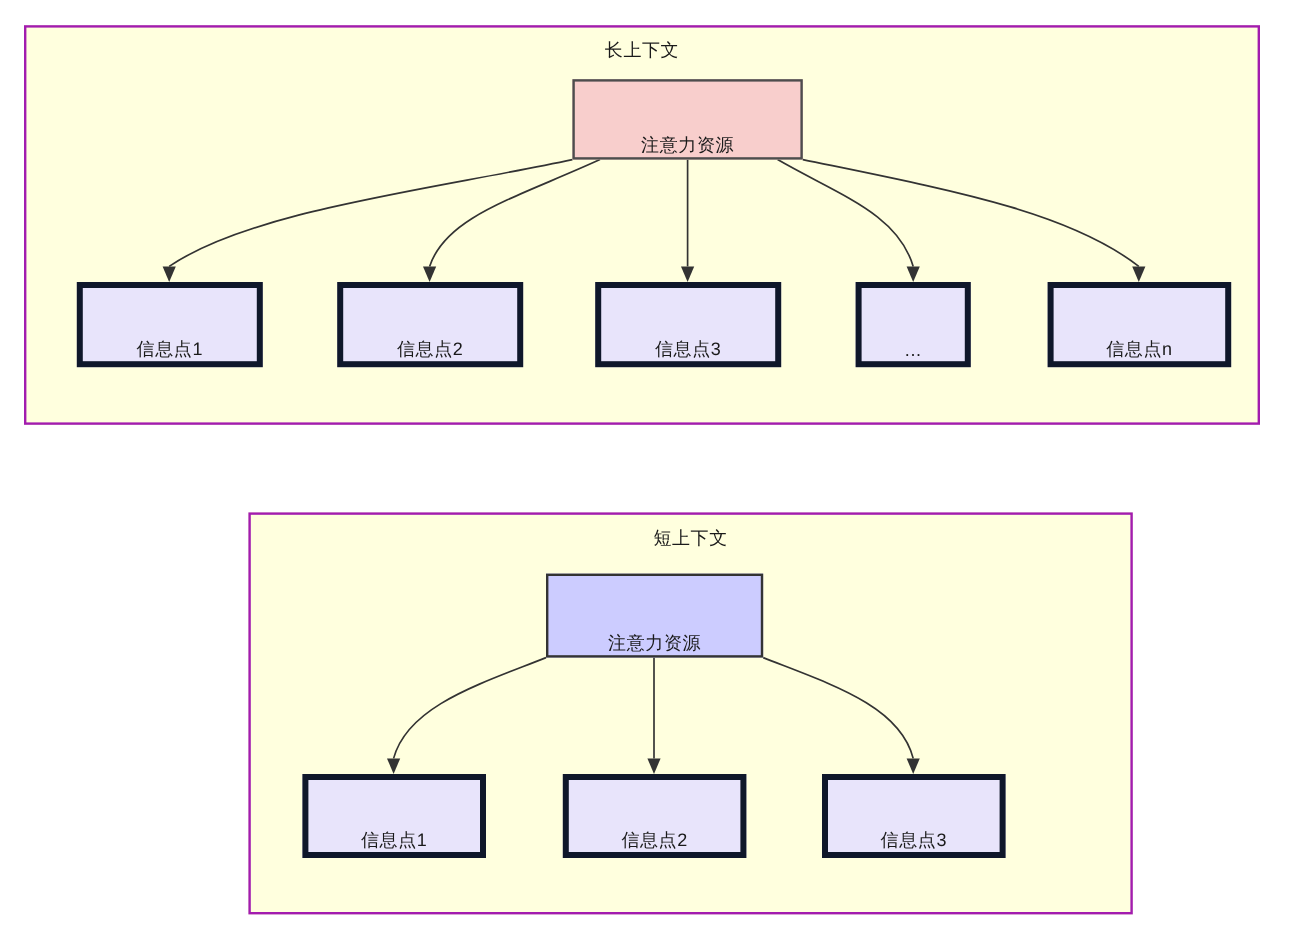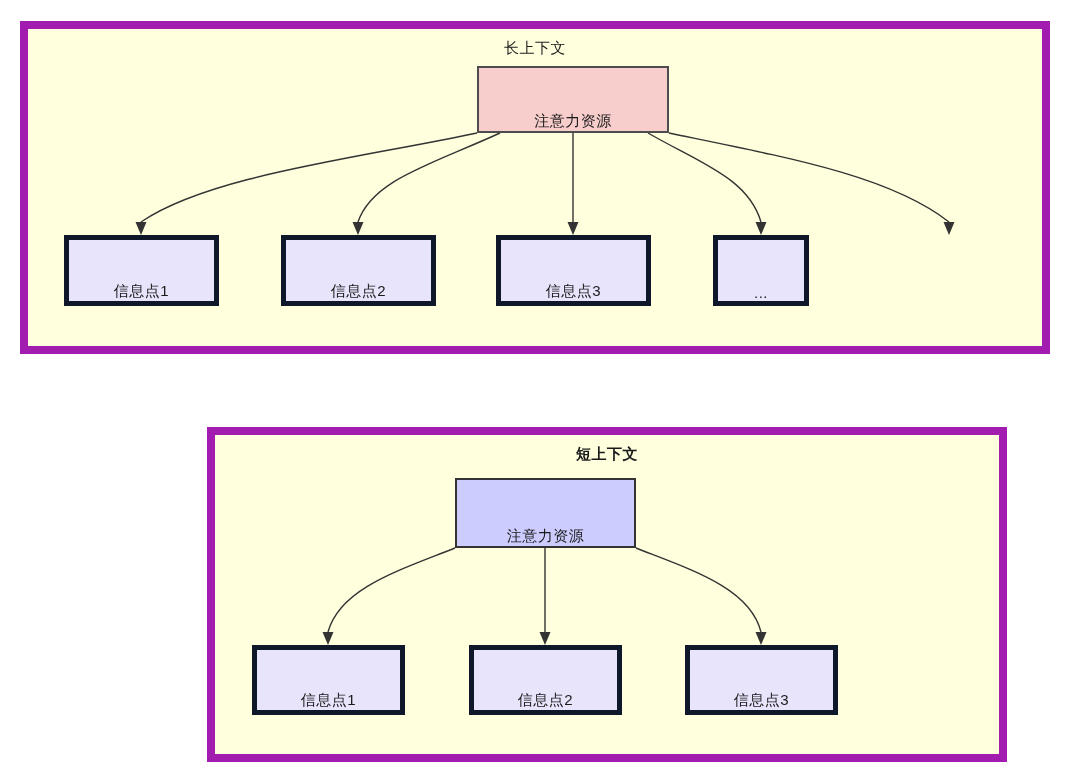--- a/index.html
+++ b/index.html
@@ -17,35 +17,34 @@
   #canvas {
     position: absolute;
     left: 0;
     top: 0;
     width: 1080px;
     height: 774px;
   }
   .panel {
     position: absolute;
     background: #ffffde;
-    border: 8px solid #a21caf;
+    border: 2px solid #a21caf;
     box-sizing: border-box;
   }
   #panel-long {
     left: 20px;
     top: 21px;
     width: 1030px;
     height: 333px;
   }
   #panel-short {
     left: 207px;
     top: 427px;
-    width: 800px;
+    width: 737px;
     height: 335px;
-    font-weight: bold;
   }
   .panel-title {
     position: absolute;
     left: 0;
     right: 0;
     text-align: center;
     font-size: 15px;
     color: #1a1a1a;
     letter-spacing: 0.5px;
   }
@@ -142,20 +141,23 @@
   </div>
   <div class="node node-info" id="node-long-info-2">
     <span>信息点2</span>
   </div>
   <div class="node node-info" id="node-long-info-3">
     <span>信息点3</span>
   </div>
   <div class="node node-info" id="node-long-info-4">
     <span>...</span>
   </div>
+  <div class="node node-info" id="node-long-info-5">
+    <span>信息点n</span>
+  </div>
 
   <div class="panel" id="panel-short">
     <div class="panel-title">短上下文</div>
   </div>
 
   <svg class="edges" id="edges-short" viewBox="0 0 1080 774">
 
     <path d="M 455,548 C 400,570 340,588 328,632"></path>
     <polygon points="328,645 322.5,632 333.5,632"></polygon>
 

